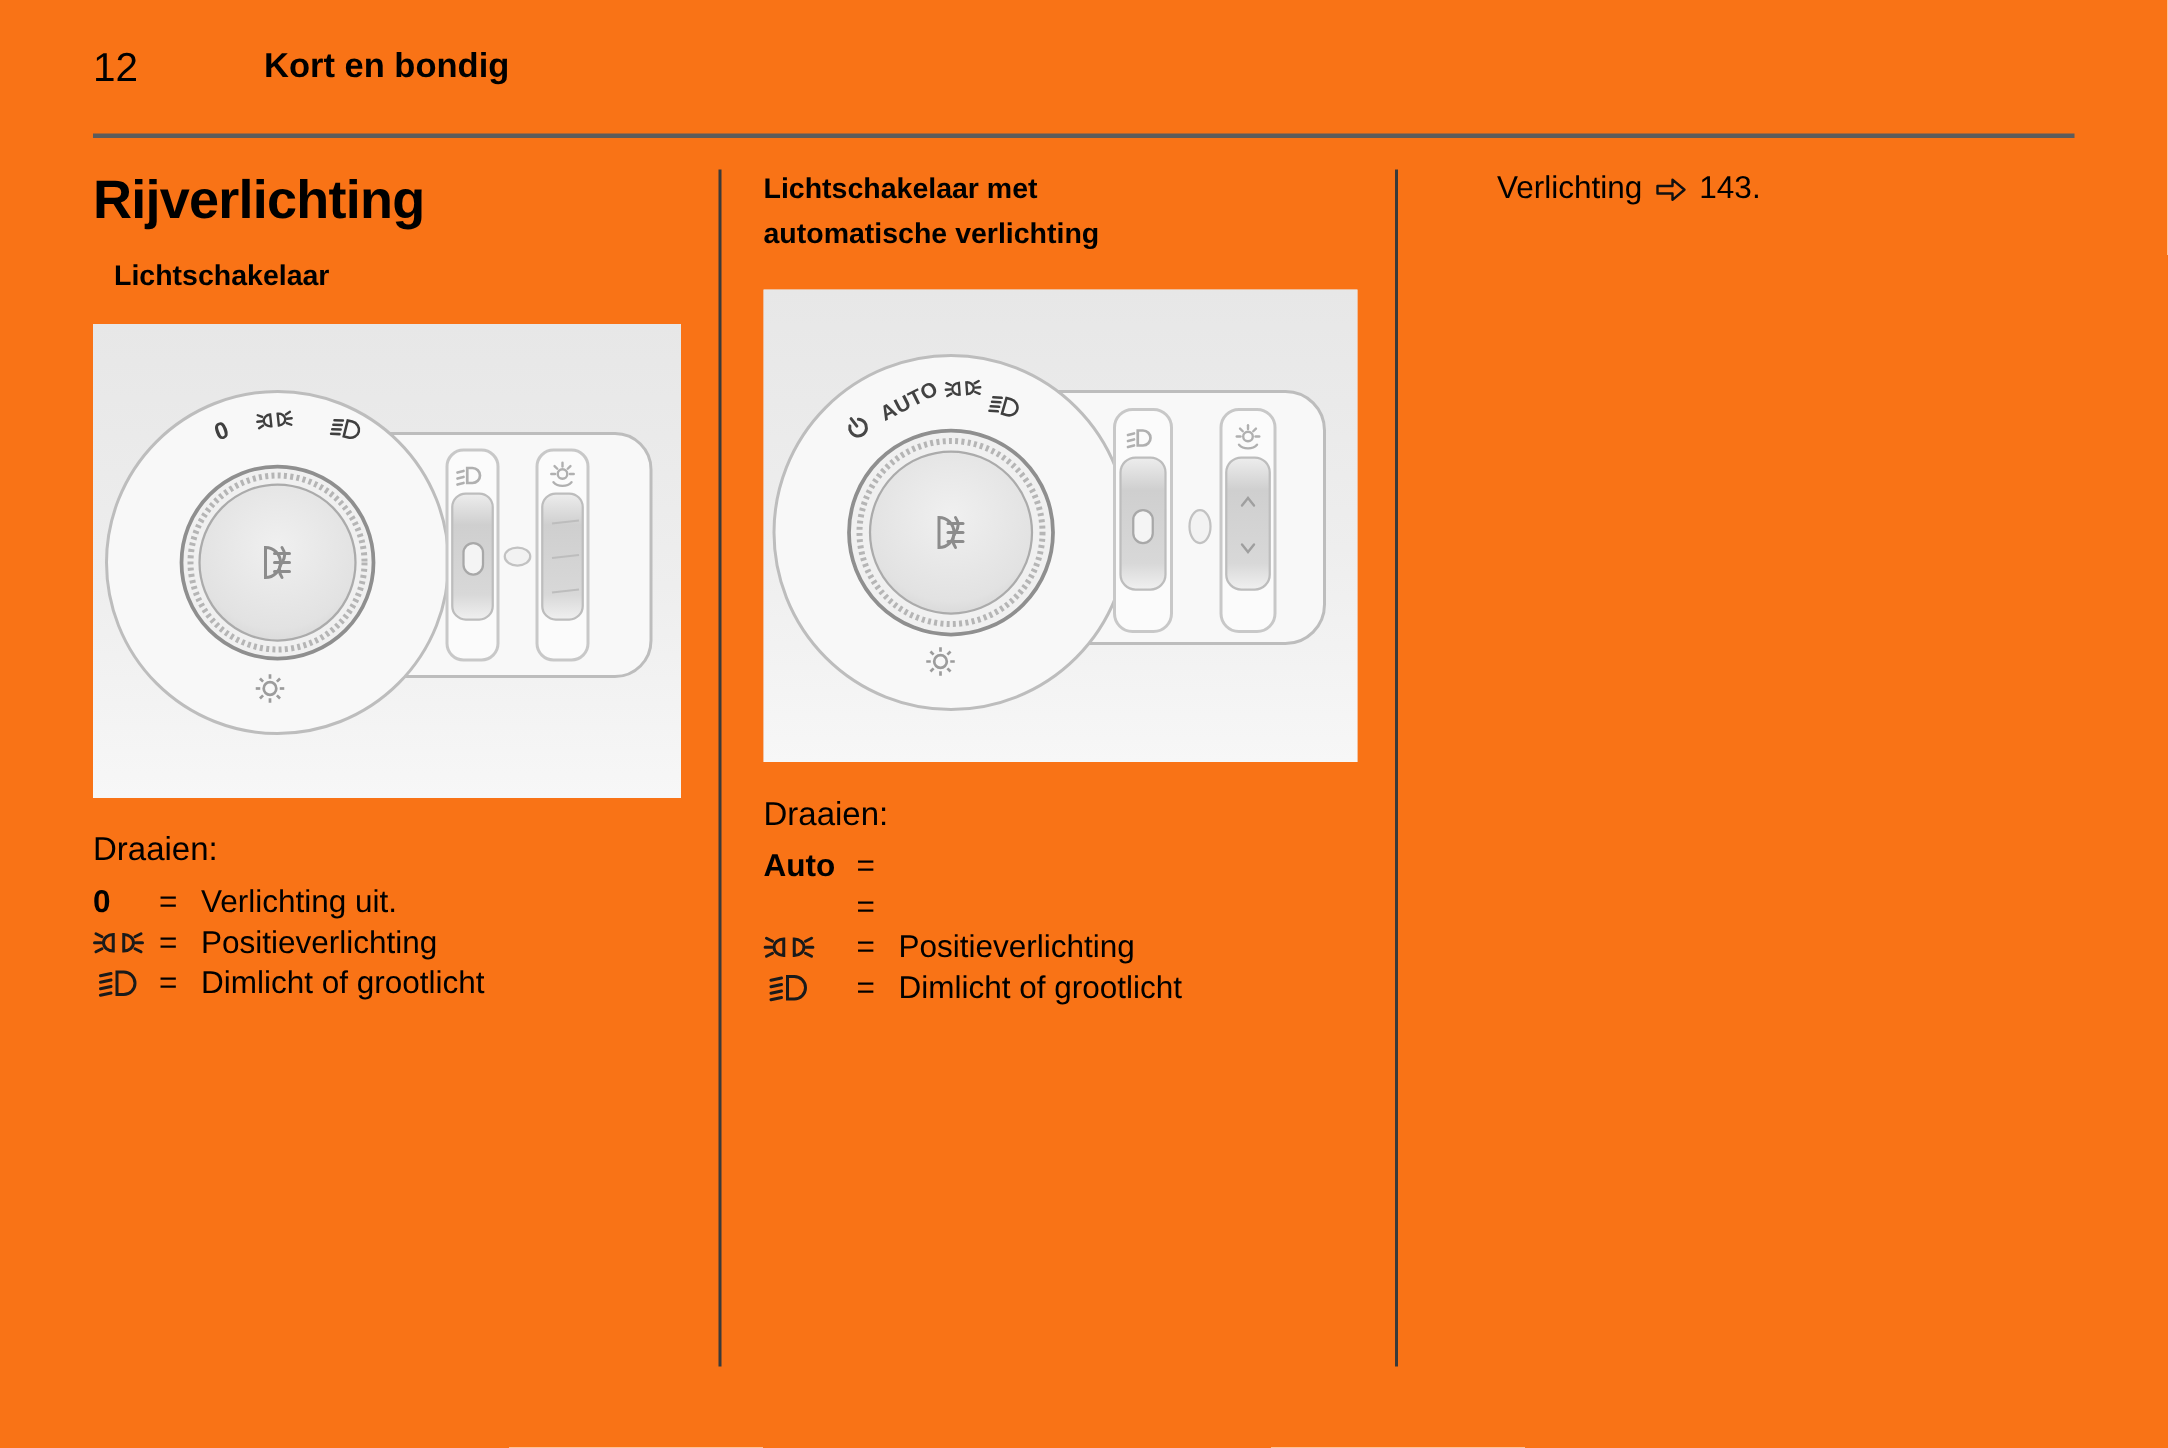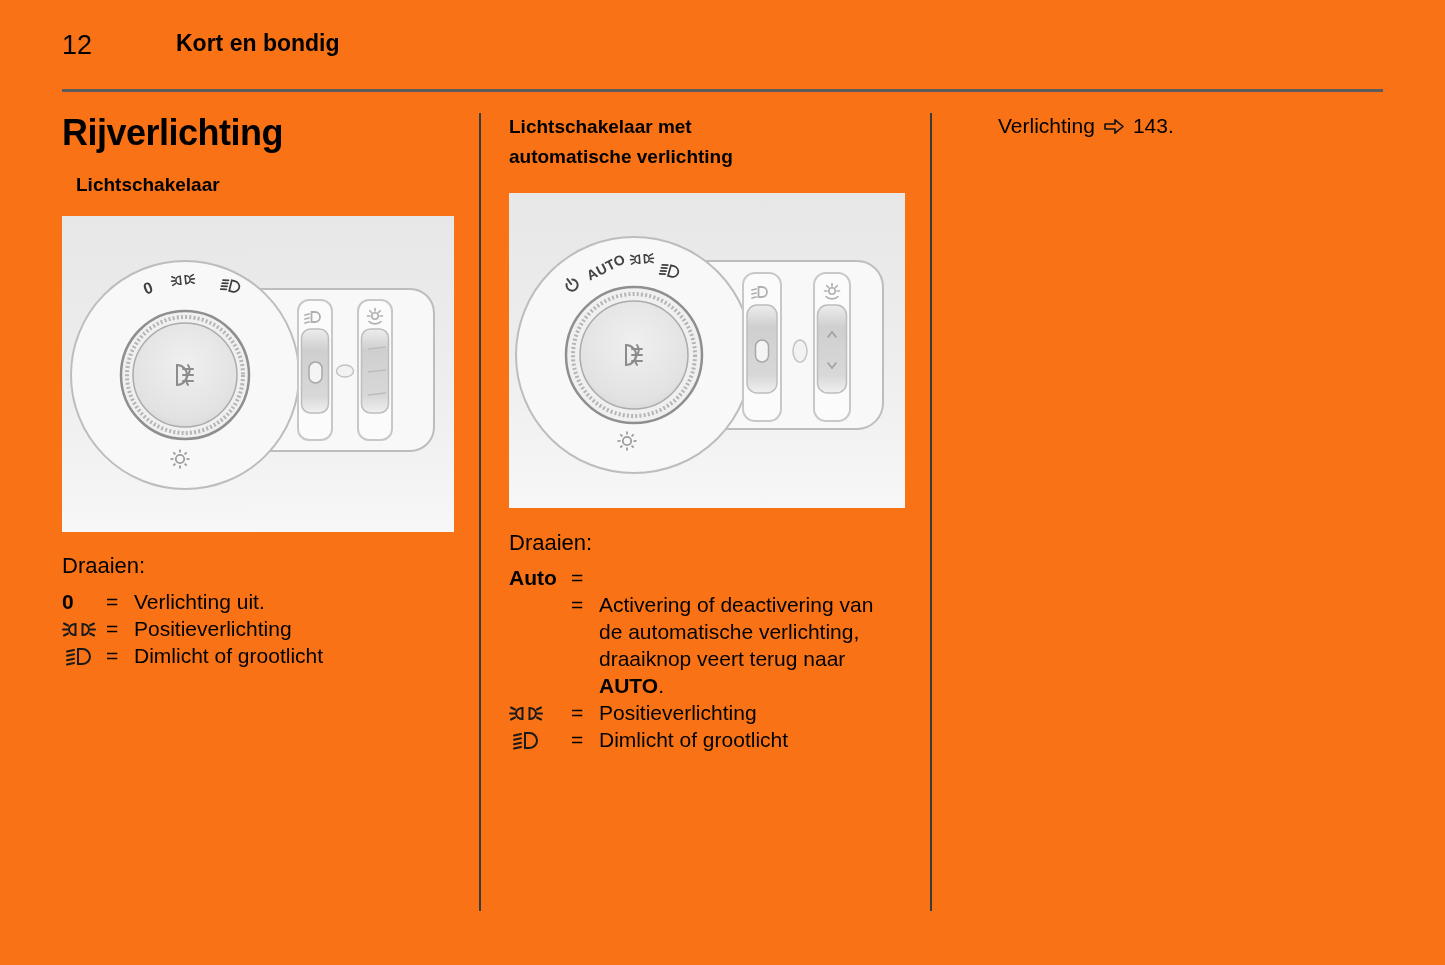--- a/index.html
+++ b/index.html
@@ -314,26 +314,20 @@
   <div class="abs body-text" style="left:509px;top:529px;">Draaien:</div>
 
   <div class="abs col-mid" style="left:509px;top:564px;width:410px;">
     <div class="legend-row">
       <span class="sym bold">Auto</span>
       <span>=</span>
     </div>
     <div class="legend-row">
       <span class="sym"></span>
       <span>=</span>
-      <span>
-        <div class="pre">Activering of deactivering van
-de automatische verlichting,
-draaiknop veert terug naar</div>
-        <div><span class="bold">AUTO</span><span>.</span></div>
-      </span>
     </div>
     <div class="legend-row">
       <span class="sym">
         <svg width="34" height="19" viewBox="0 0 34 19">
             <g transform="translate(17,9.5)" stroke="#1a1a1a" stroke-width="2" fill="none" stroke-linecap="round">
           <path d="M-3.5,-5.5 A6.5,5.5 0 1 0 -3.5,5.5 Z"></path>
           <line x1="-11" y1="-4" x2="-15" y2="-6"></line>
               <line x1="-11.5" y1="0" x2="-16" y2="0"></line>
               <line x1="-11" y1="4" x2="-15" y2="6"></line>
           <path d="M3.5,-5.5 A6.5,5.5 0 1 1 3.5,5.5 Z"></path>

